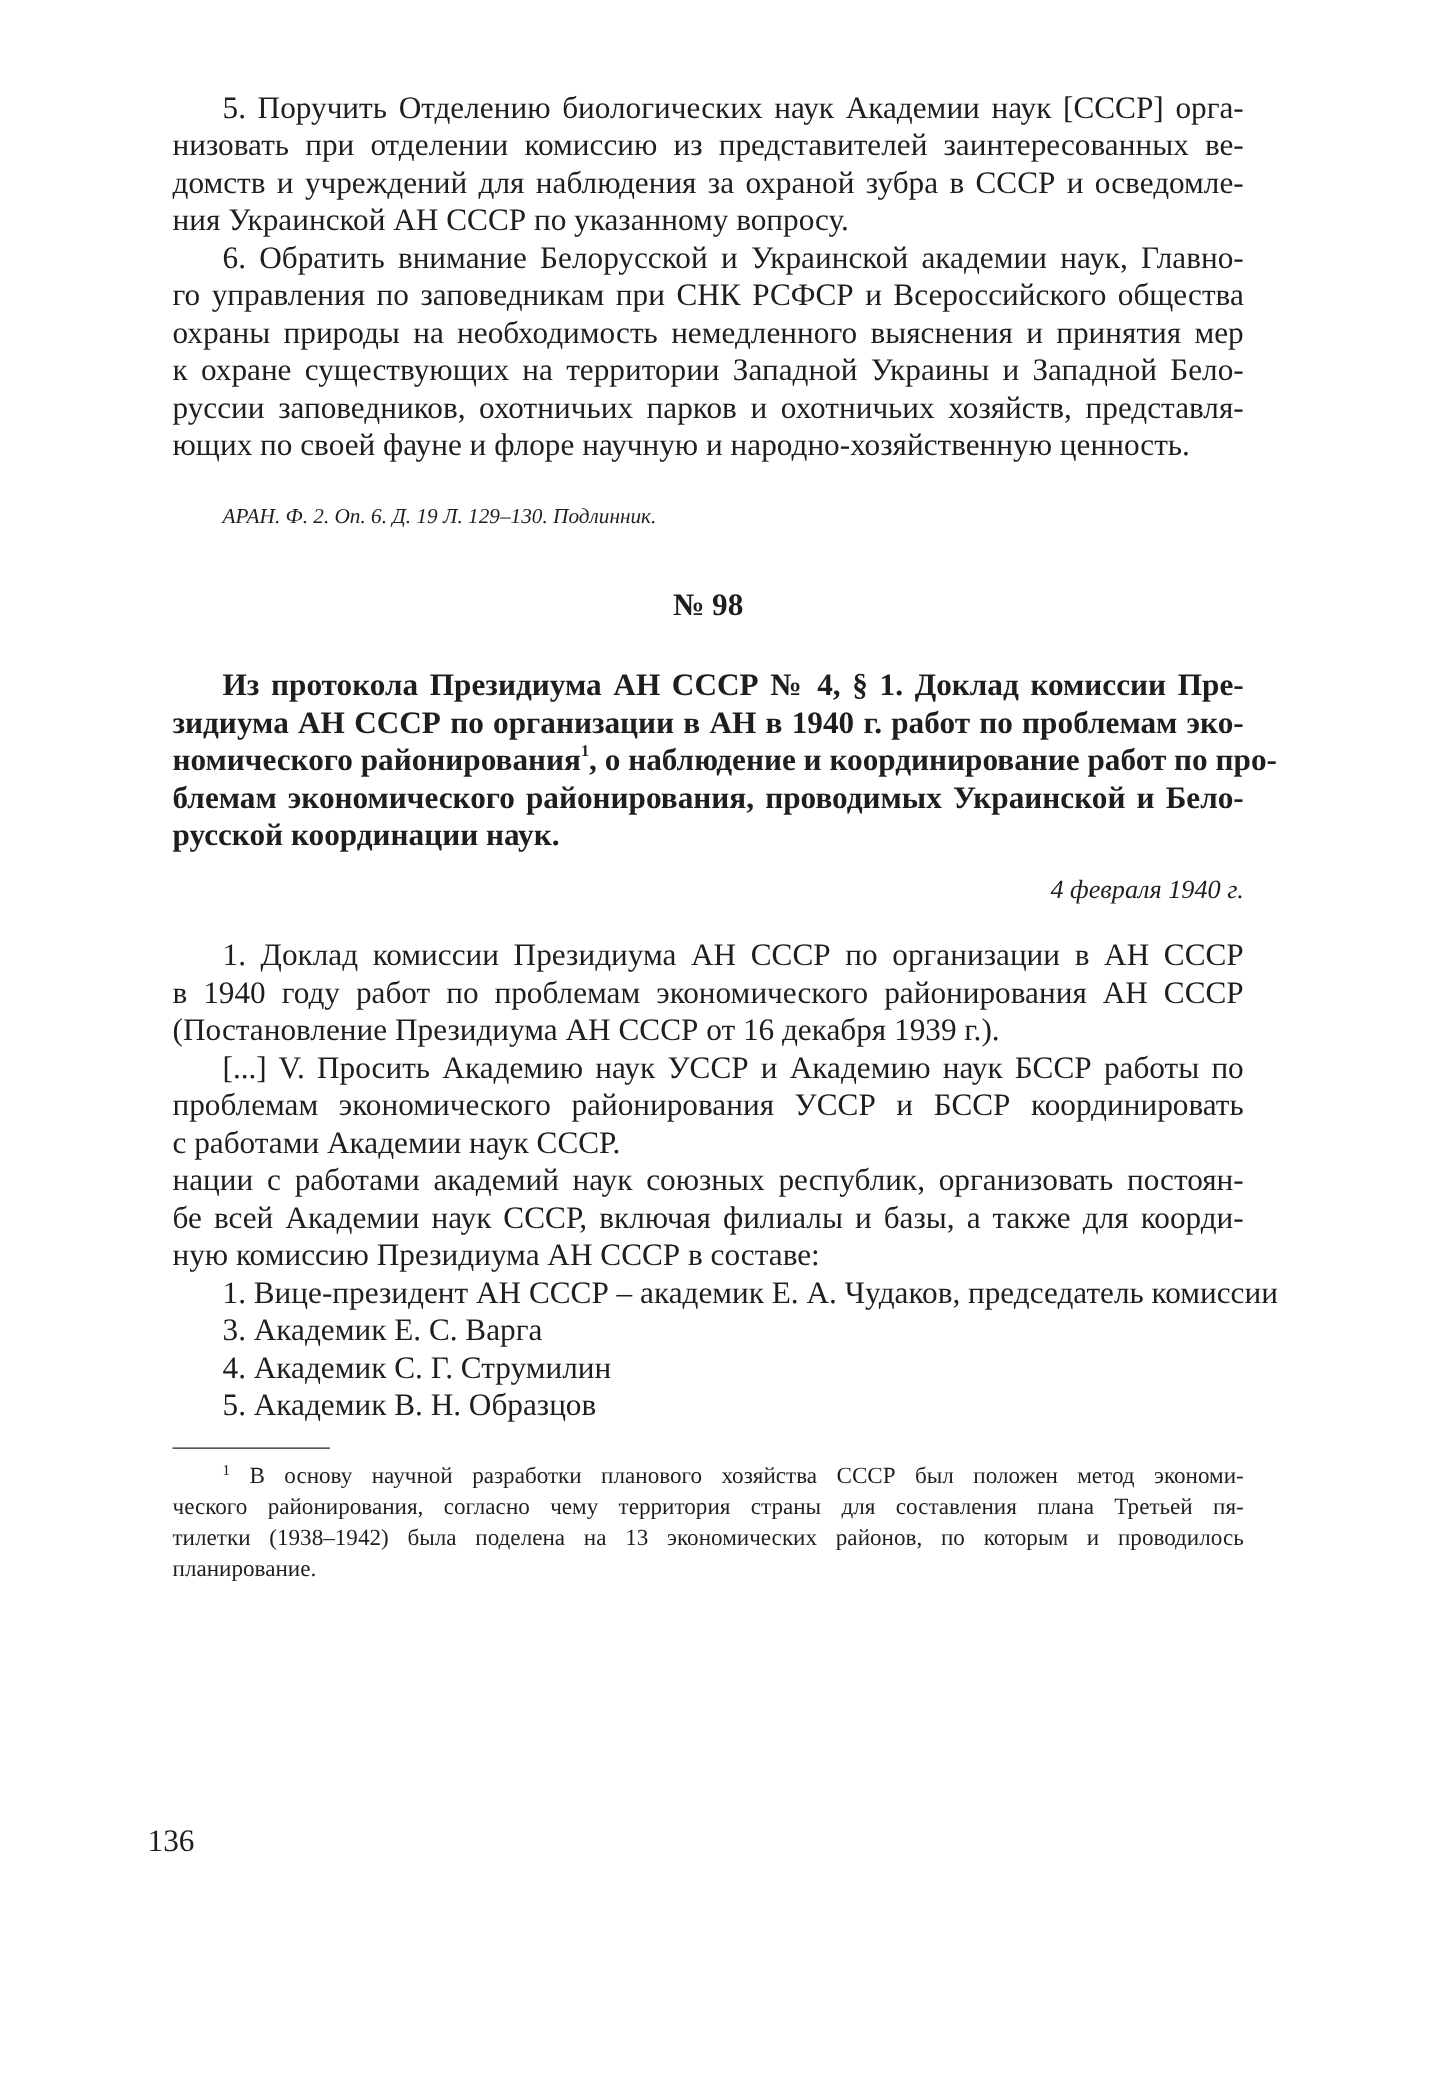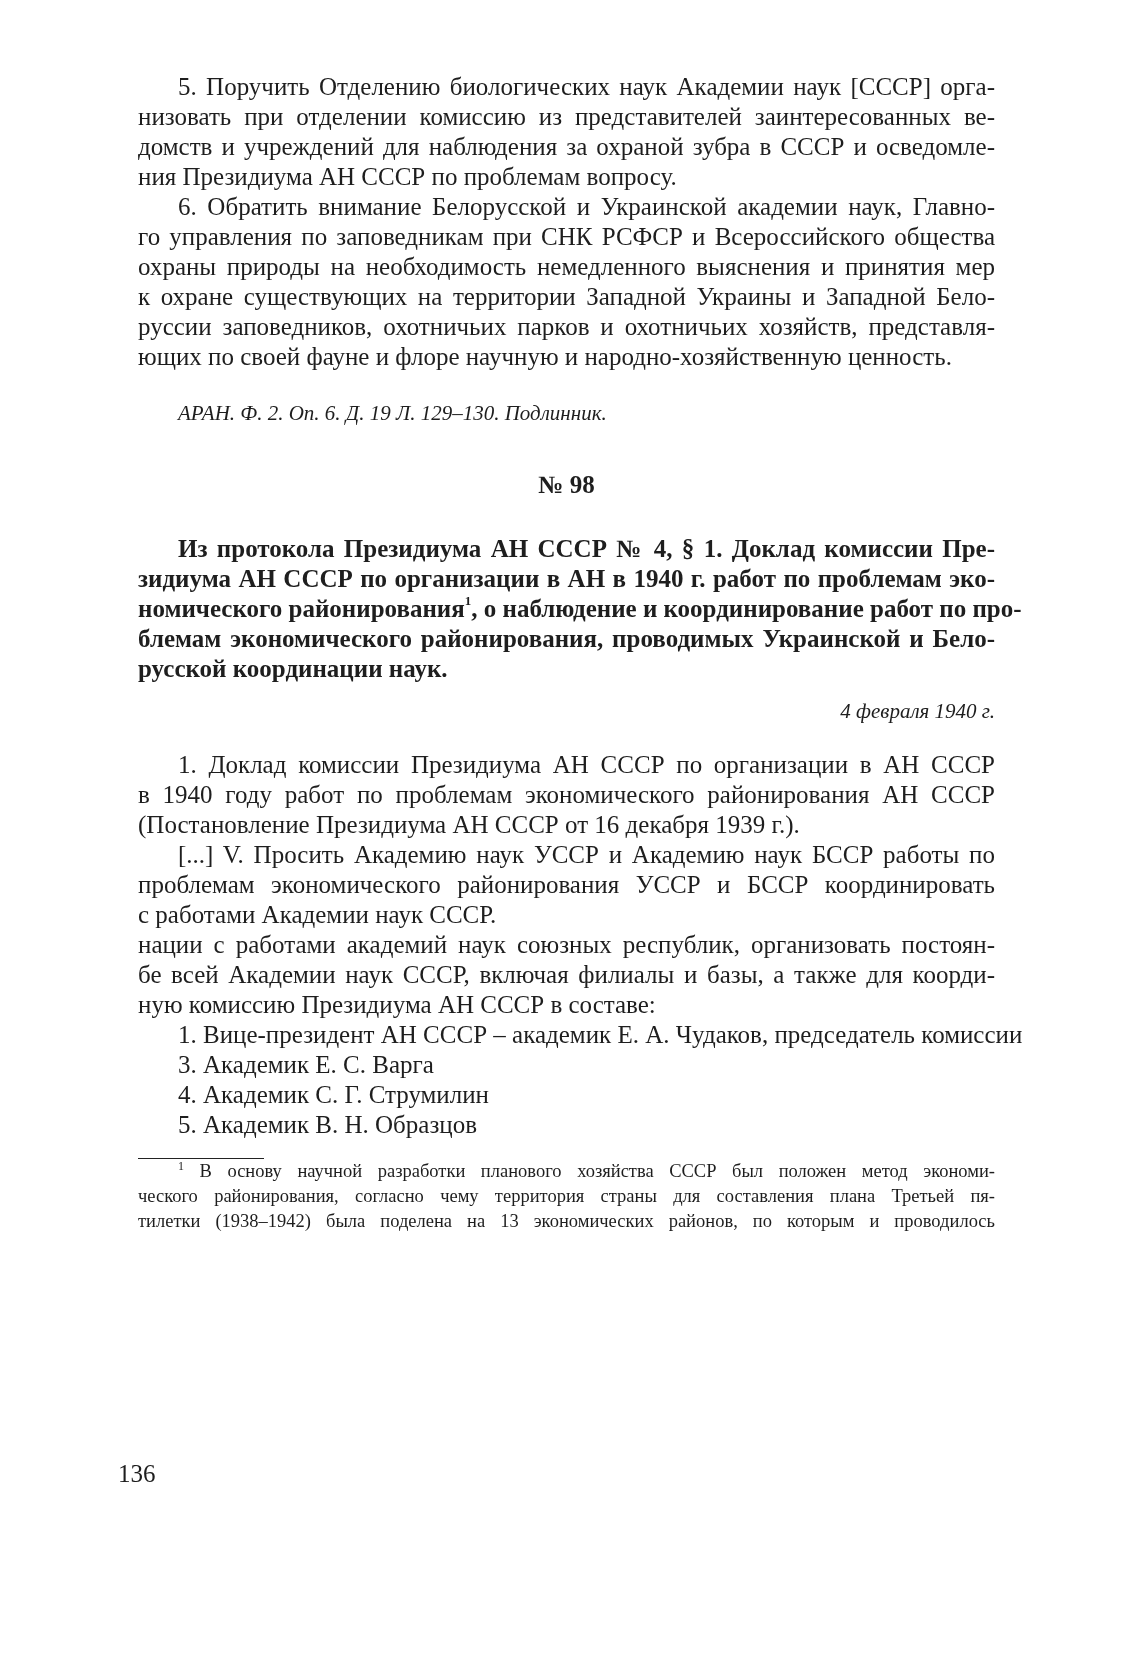--- a/index.html
+++ b/index.html
@@ -22,21 +22,21 @@
     white-space: nowrap;
     text-align: justify;
     text-align-last: justify;
     display: block;
   }
   .line.last { text-align-last: left; }
   .indent { text-indent: 40px; }
   .p { margin: 0; }
   .source {
     font-style: italic;
-    font-size: 21px;
+    font-size: 17px;
     margin-top: 28px;
     padding-left: 40px;
     line-height: 26px;
   }
   .docnum {
     text-align: center;
     font-weight: bold;
     font-size: 25px;
     margin-top: 44px;
     line-height: 30px;
@@ -52,40 +52,40 @@
     margin-top: 12px;
     line-height: 30px;
   }
   .body2 { margin-top: 24px; }
   .list .line { text-align: left; text-align-last: left; padding-left: 40px; }
   .fn-rule {
     width: 126px; height: 0;
     border-top: 1.5px solid #222;
     margin-top: 18px;
   }
-  .footnote { }
+  .footnote { margin-top: 10px; }
   .footnote .line { font-size: 18.5px; line-height: 25px; }
   .footnote sup { font-size: 12px; vertical-align: top; line-height: 14px; }
   sup.fnref { font-size: 13px; vertical-align: top; line-height: 14px; }
   .pagenum {
     position: absolute;
     left: 118px; top: 1460px;
     font-size: 25px;
   }
 </style>
 </head>
 <body>
 
 <div class="page">
 
   <div class="p">
     <span class="line indent">5. Поручить Отделению биологических наук Академии наук [СССР] орга-</span>
     <span class="line">низовать при отделении комиссию из представителей заинтересованных ве-</span>
     <span class="line">домств и учреждений для наблюдения за охраной зубра в СССР и осведомле-</span>
-    <span class="line last">ния Президиума АН СССР по проблемам вопросу.</span>
+    <span class="line last">ния Украинской АН СССР по указанному вопросу.</span>
   </div>
 
   <div class="p">
     <span class="line indent">6. Обратить внимание Белорусской и Украинской академии наук, Главно-</span>
     <span class="line">го управления по заповедникам при СНК РСФСР и Всероссийского общества</span>
     <span class="line">охраны природы на необходимость немедленного выяснения и принятия мер</span>
     <span class="line">к охране существующих на территории Западной Украины и Западной Бело-</span>
     <span class="line">руссии заповедников, охотничьих парков и охотничьих хозяйств, представля-</span>
     <span class="line last">ющих по своей фауне и флоре научную и народно-хозяйственную ценность.</span>
   </div>
@@ -129,16 +129,17 @@
     <span class="line">4. Академик С. Г. Струмилин</span>
     <span class="line">5. Академик В. Н. Образцов</span>
   </div>
 
   <div class="fn-rule"></div>
 
   <div class="footnote">
     <span class="line indent"><sup>1</sup><span> В основу научной разработки планового хозяйства СССР был положен метод экономи-</span></span>
     <span class="line">ческого районирования, согласно чему территория страны для составления плана Третьей пя-</span>
     <span class="line">тилетки (1938–1942) была поделена на 13 экономических районов, по которым и проводилось</span>
+    <span class="line last">планирование.</span>
   </div>
 </div>
 
 <div class="pagenum">136</div>
 
 </body></html>

